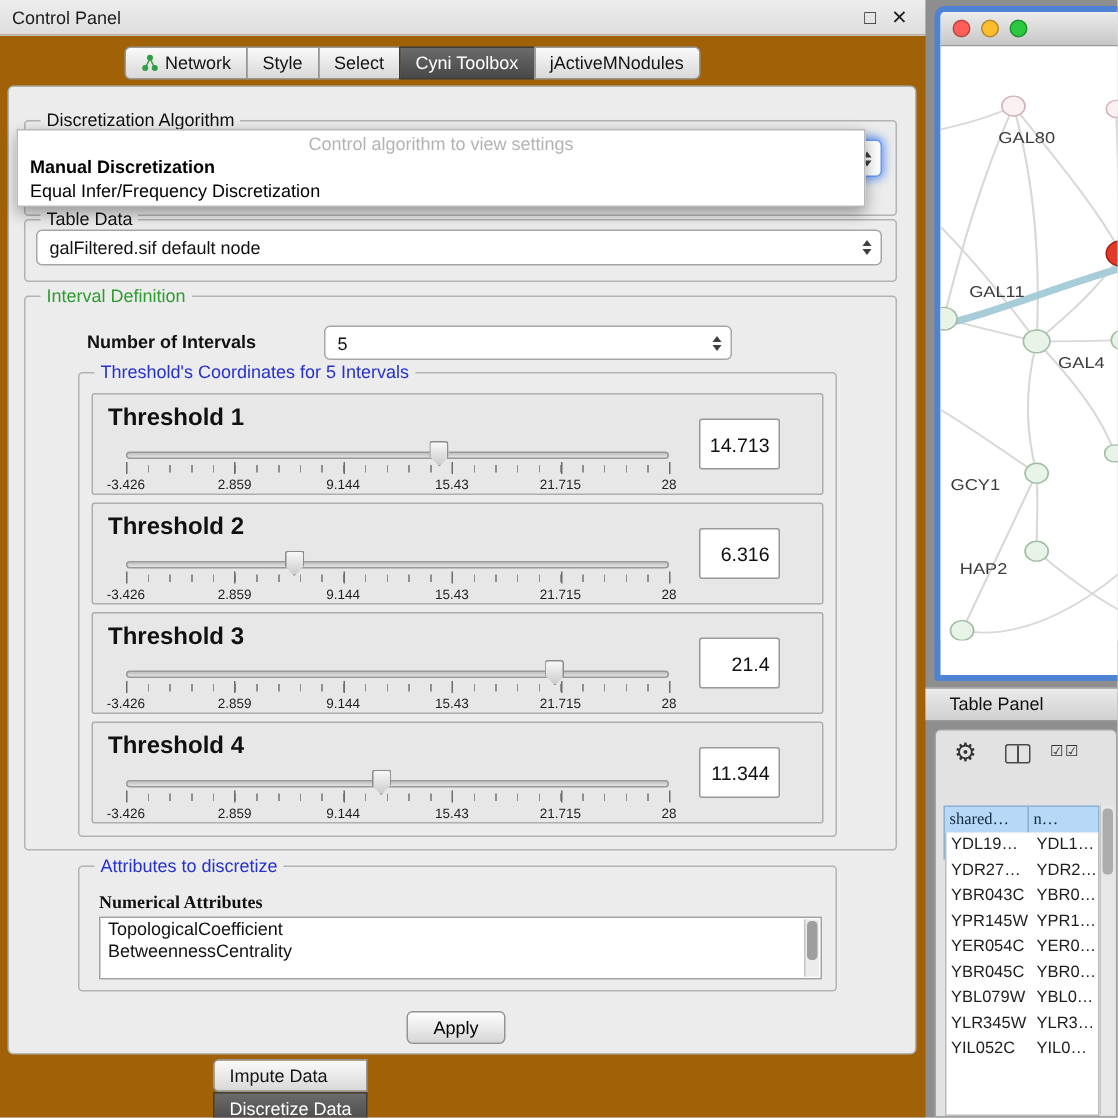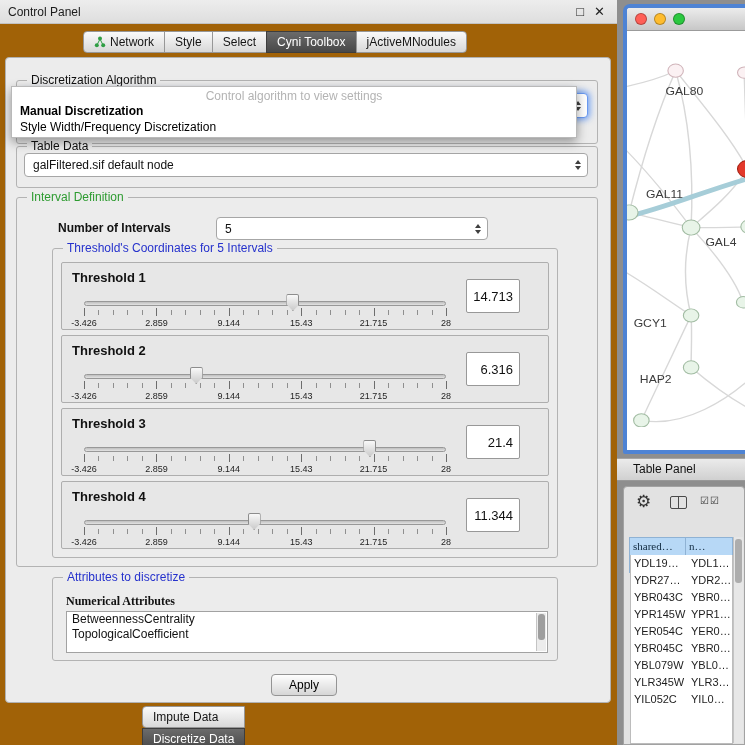--- a/index.html
+++ b/index.html
@@ -34,21 +34,21 @@
   .au{width:0;height:0;border-left:3.5px solid transparent;border-right:3.5px solid transparent;border-bottom:4px solid #3f3f3f;}
   .ad{width:0;height:0;border-left:3.5px solid transparent;border-right:3.5px solid transparent;border-top:4px solid #3f3f3f;}
   .combo.focus{border-color:#6b9af0;box-shadow:0 0 6px 2px rgba(88,145,245,.8);}
 
   .popup{position:absolute;left:5px;top:28px;width:566px;height:52px;background:#fff;border:1px solid #b9b9b9;box-shadow:0 4px 10px rgba(0,0,0,.38);z-index:6;}
   .popup-hint{height:16px;text-align:center;color:#b3b3b3;font-size:12px;padding-top:2px;}
   .popup-option{height:16px;line-height:16px;padding-left:8px;font-size:12px;color:#000;}
   .popup-option.bold{font-weight:bold;}
 
   .threshold-panel{position:absolute;left:8px;width:488px;height:68px;background:#e7e7e7;border:1px solid #aeaeae;border-radius:2px;}
-  .th-label{position:absolute;left:10px;top:7px;font-weight:bold;font-size:13px;}
+  .th-label{position:absolute;left:10px;top:7px;font-weight:bold;font-size:16px;}
   .slider{position:absolute;left:22px;top:30px;width:362px;height:36px;}
   .slider-track{position:absolute;left:0;top:8px;width:100%;height:5px;background:linear-gradient(#bfbfbf,#e3e3e3);border:1px solid #989898;border-radius:3px;}
   .slider-thumb{position:absolute;top:1px;width:13px;height:17px;background:linear-gradient(#fcfcfc,#c8c8c8);box-shadow:inset 0 0 0 1px #8d8d8d;clip-path:polygon(0 0,100% 0,100% 60%,50% 100%,0 60%);border-radius:2px;}
   .ticks{position:absolute;left:0;top:17px;width:100%;height:5px;background:repeating-linear-gradient(to right,#8f8f8f 0,#8f8f8f 1px,transparent 1px,transparent 4%);}
   .major-tick{position:absolute;top:15px;width:1px;height:8px;background:#6d6d6d;}
   .tick-label{position:absolute;top:25px;transform:translateX(-50%);font-size:9px;color:#1e1e1e;white-space:nowrap;}
   .value-box{position:absolute;left:404px;top:16px;width:54px;height:34px;background:#fff;border:1px solid #989898;border-radius:2px;font-size:13px;display:flex;align-items:center;justify-content:flex-end;padding-right:6px;}
 
   .bold-label{position:absolute;font-weight:bold;font-size:12px;}
 
@@ -132,21 +132,21 @@
       <span class="stepper">
           <i class="au"></i>
           <i class="ad"></i>
         </span>
     </div>
 
     <div class="popup">
       <div class="popup-hint">Control algorithm to view settings</div>
       <div id="popupOptions">
           <div class="popup-option bold">Manual Discretization</div>
-          <div class="popup-option">Style Width/Frequency Discretization</div>
+          <div class="popup-option">Equal Infer/Frequency Discretization</div>
         </div>
     </div>
 
     <div class="group" style="left:10px;top:88px;width:582px;height:42px;">
       <span class="group-title">Table Data</span>
     </div>
     <div class="combo" style="left:18px;top:95px;width:564px;height:24px;">
       <span class="combo-text">galFiltered.sif default node</span>
       <span class="stepper">
           <i class="au"></i>
@@ -255,22 +255,22 @@
       </div>
 
     <div class="group" style="left:46px;top:519px;width:506px;height:84px;">
       <span class="group-title blue">Attributes to discretize</span>
     </div>
     <div class="bold-label" style="left:60px;top:536px;font-family:Liberation Serif, serif;">Numerical Attributes</div>
     <div class="attr-list" id="attrList" style="left:60px;top:553px;width:482px;height:42px;">
       <div class="attr-scrollbar">
           <div class="attr-thumb"></div>
         </div>
+        <div class="attr-item">TopologicalCoefficient</div>
         <div class="attr-item">BetweennessCentrality</div>
-        <div class="attr-item">TopologicalCoefficient</div>
       </div>
 
     <button class="apply-btn">Apply</button>
   </div>
 
   <div class="tabrow bottom-tabs" id="bottomTabs">
       <div class="tab">
         <span>Impute Data</span>
       </div>
       <div class="tab active">

